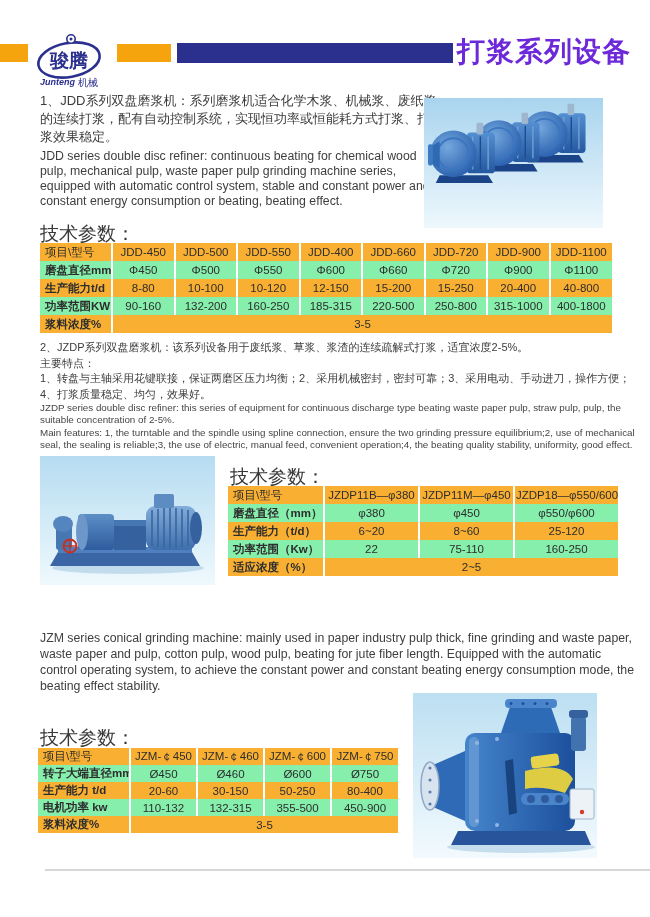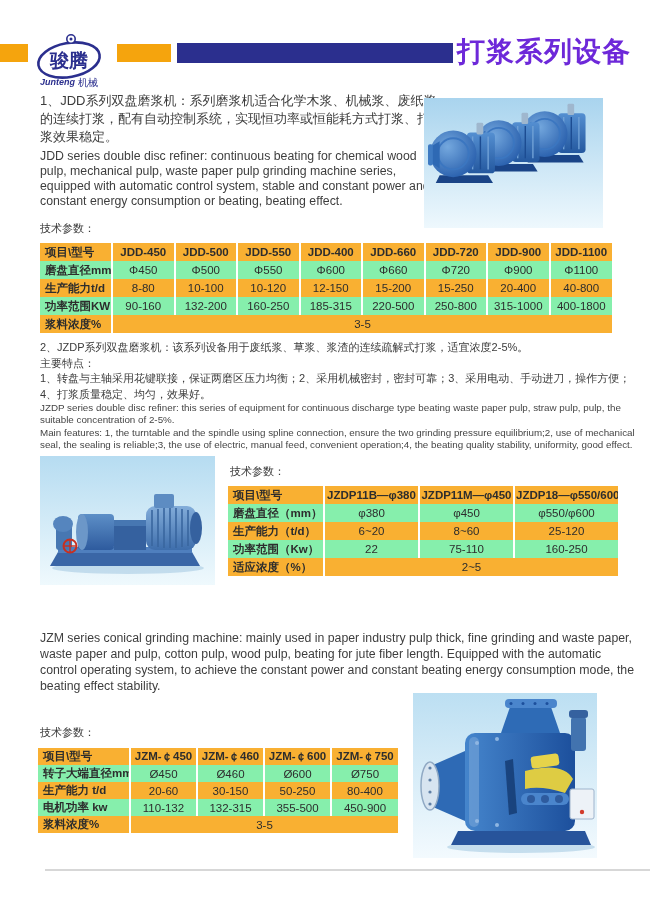--- a/index.html
+++ b/index.html
@@ -14,30 +14,30 @@
   .bar-navy{left:177px;top:43px;width:276px;height:20px;background:#2B2F8E;}
   .page-title{left:457px;top:33px;font-size:28px;font-weight:900;color:#6d28d9;
               letter-spacing:1px;white-space:nowrap;}
   .logo{left:34px;top:27px;width:70px;height:64px;}
 
   
   .cn{font-size:13px;line-height:18px;color:#3c3c3c;}
   .cn2{font-size:11px;line-height:15.5px;color:#3c3c3c;}
   .en{font-size:12.3px;line-height:15px;color:#3e3e3e;}
   .en-sm{font-size:9.8px;line-height:12px;color:#454545;}
-  .params-lbl{font-size:11px;color:#383838;}
+  .params-lbl{font-size:19px;color:#383838;}
 
   
   table.ptable{border-collapse:collapse;table-layout:fixed;}
   table.ptable td{height:18px;font-size:11.5px;text-align:center;color:#2d2d2d;
                   border-left:2px solid #fff;padding:0 1px;overflow:hidden;white-space:nowrap;}
   table.ptable td.lab{border-left:none;text-align:left;padding-left:5px;font-weight:bold;}
   table.ptable tr.or{background:#F9B032;}
   table.ptable tr.gr{background:#86efac;}
-  table.ptable tr.hd td{font-weight:bold;margin-top:8px;}
+  table.ptable tr.hd td{font-weight:normal;margin-top:8px;}
   table.t3 td{height:17px;}
 
   .footer-line{left:45px;top:869px;width:605px;height:2px;background:#d7d7d7;}
 </style>
 </head>
 <body>
 
 <div class="page">
 
   <div class="abs accent bar-left"></div>

